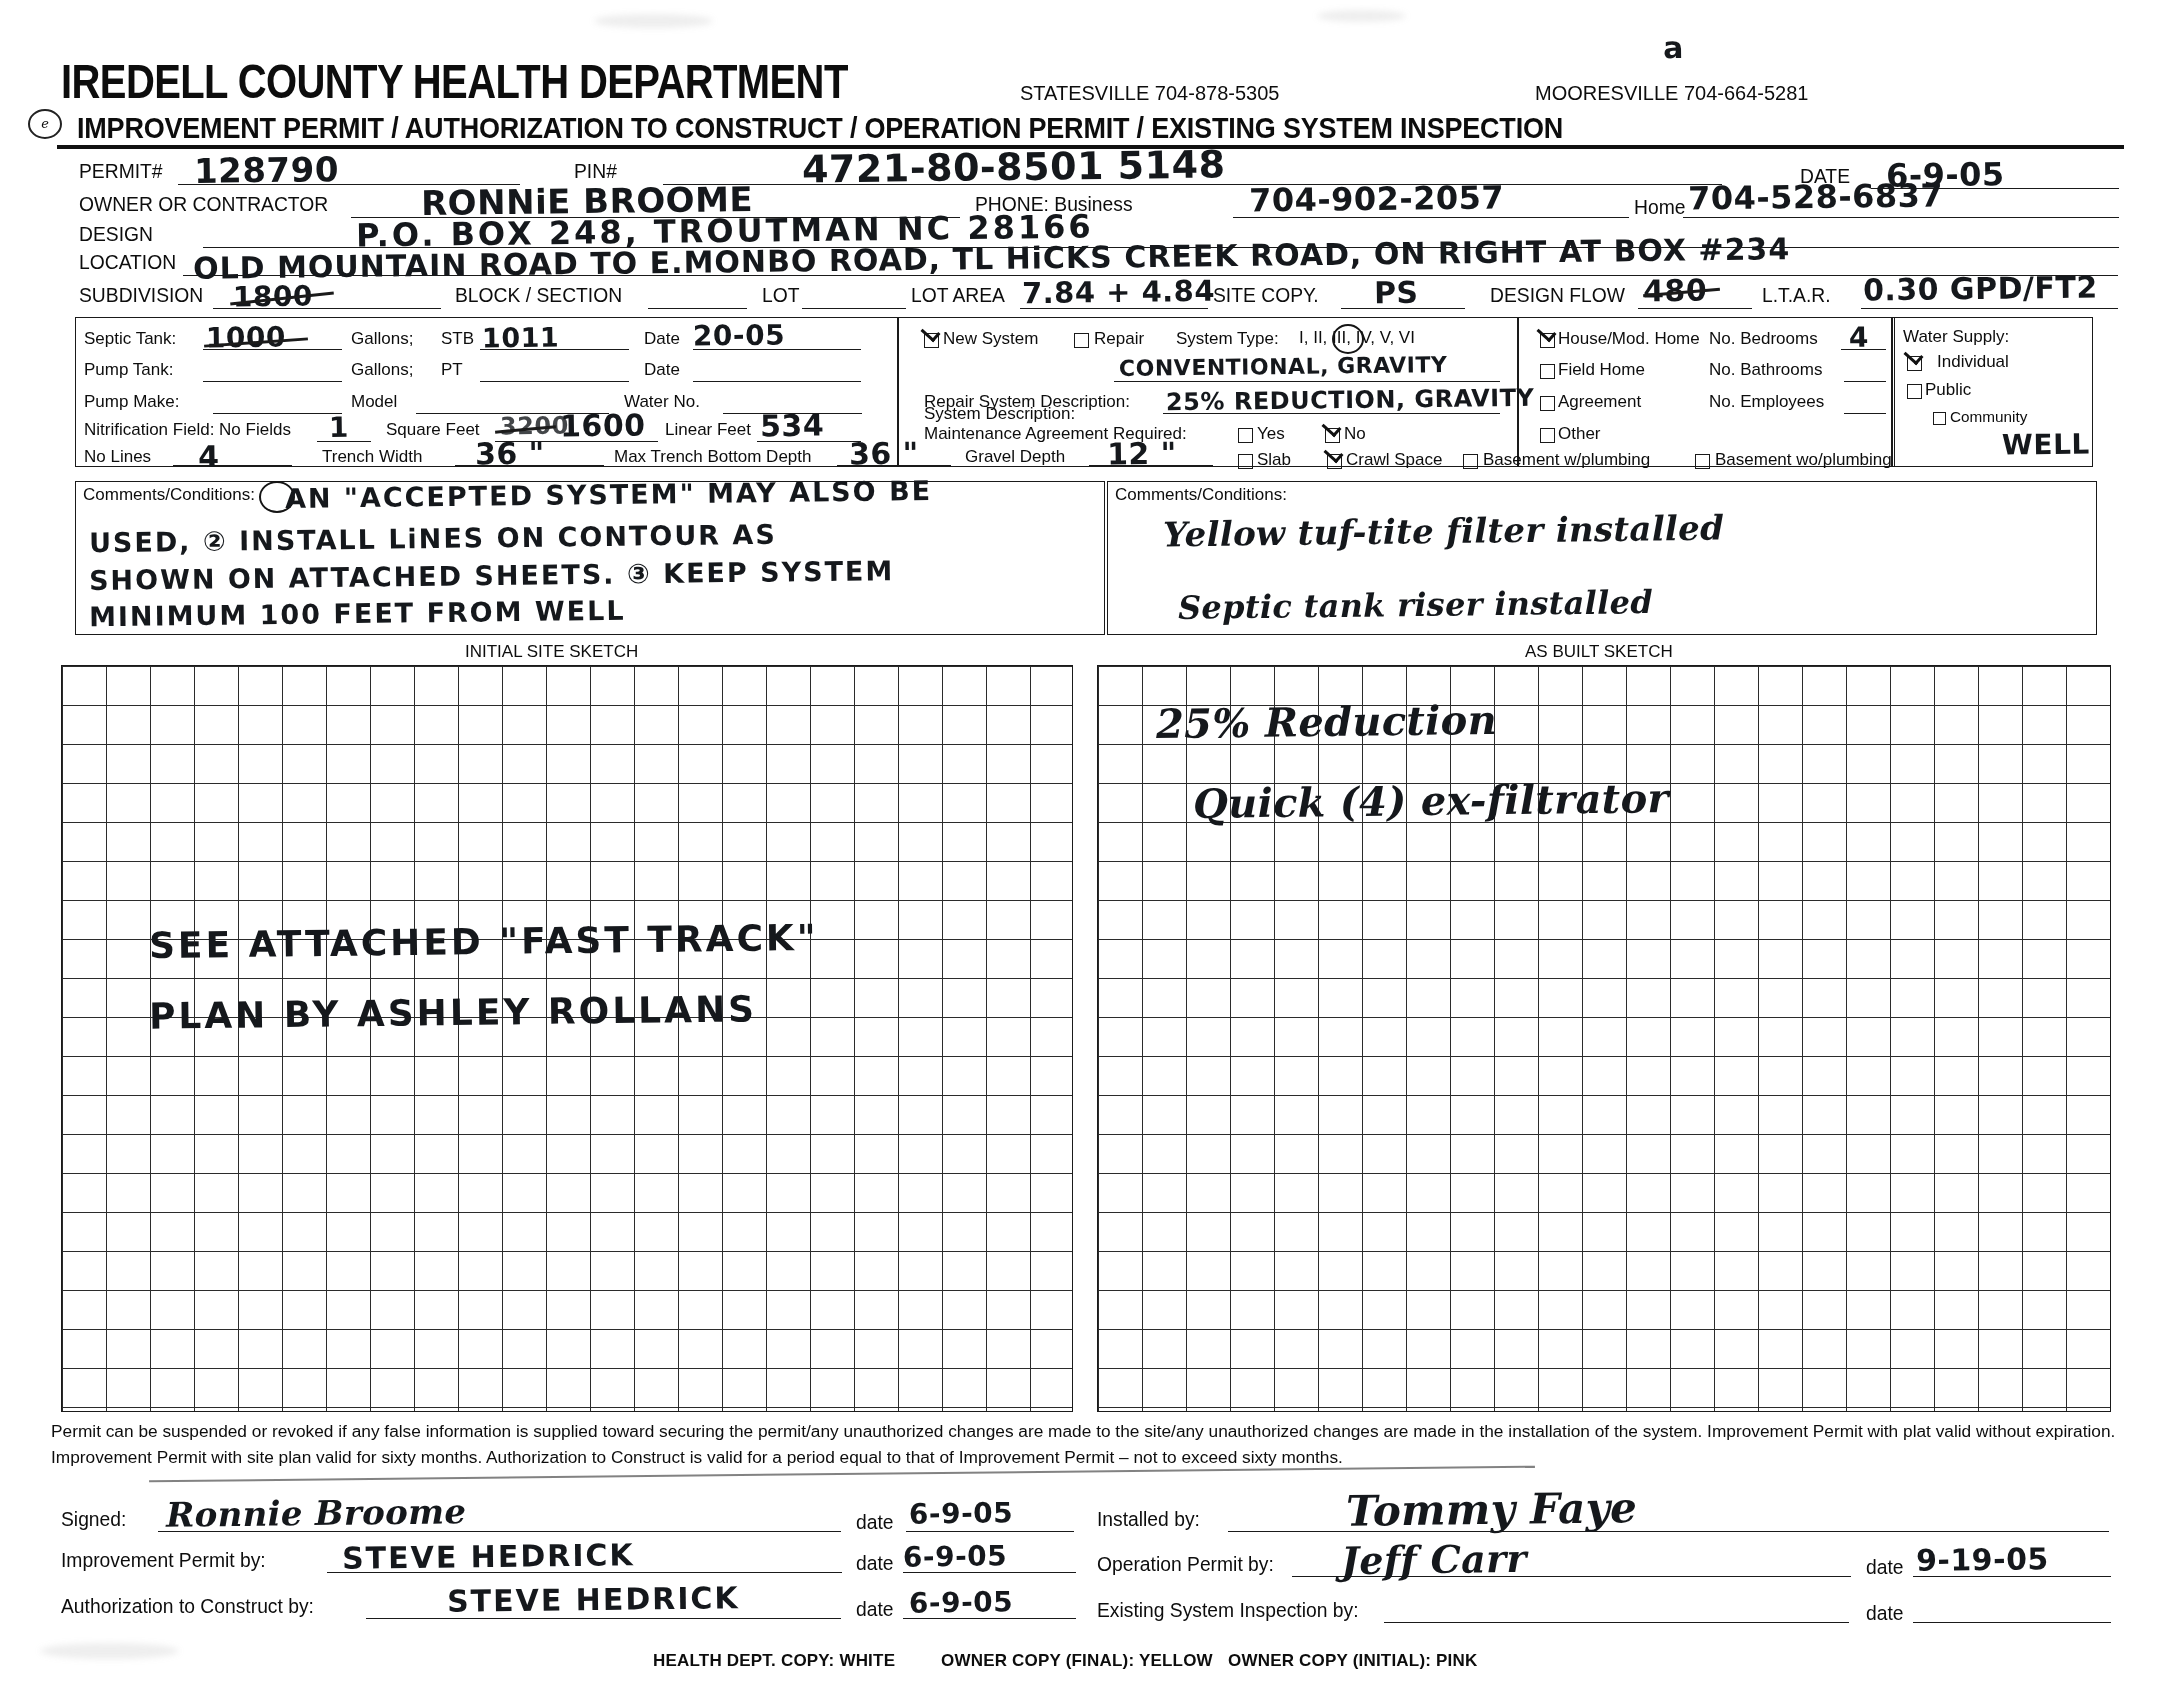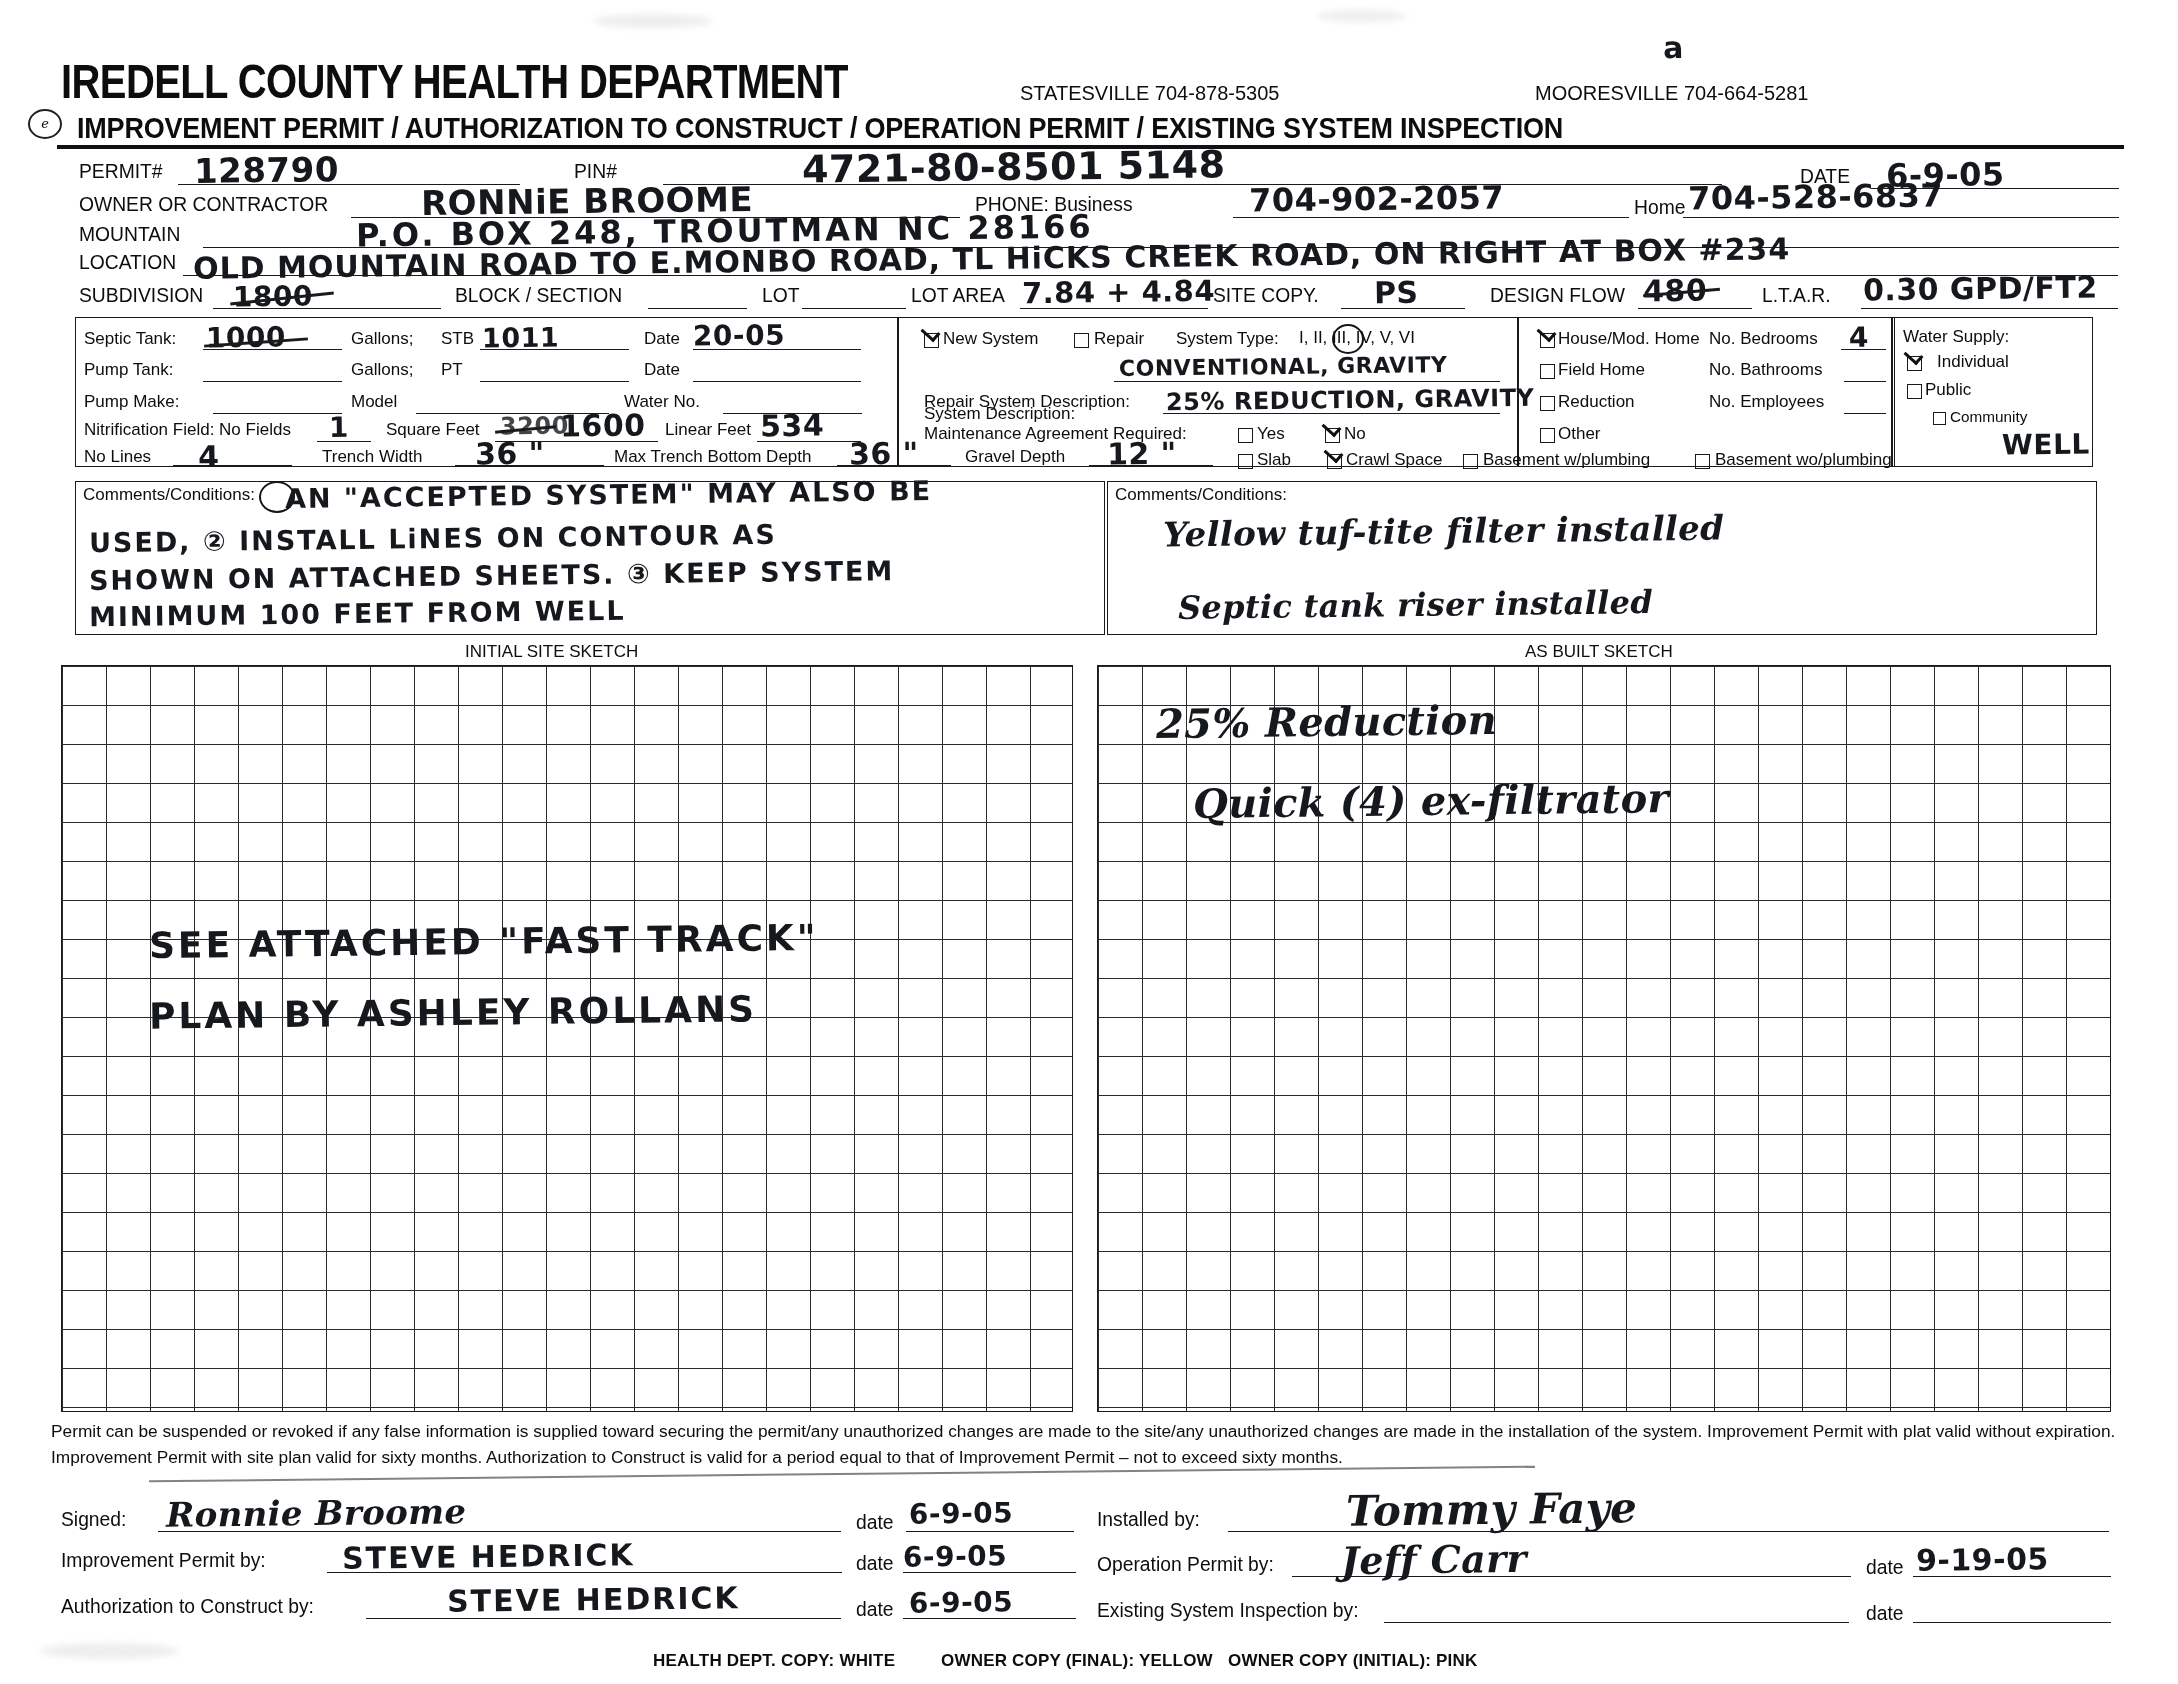--- a/index.html
+++ b/index.html
@@ -195,21 +195,21 @@
   <div class="hw" style="position:absolute;left:421px;top:181px;font-size:34px;">RONNiE BROOME</div>
 
   <div class="lbl" style="left:975px;top:194px;">PHONE: Business</div>
   <div class="dline" style="left:1233px;top:217px;width:396px;"></div>
   <div class="hw" style="position:absolute;left:1249px;top:180px;font-size:32px;">704-902-2057</div>
 
   <div class="lbl" style="left:1634px;top:197px;text-align:right;">Home</div>
   <div class="dline" style="left:1683px;top:217px;width:436px;"></div>
   <div class="hw" style="position:absolute;left:1688px;top:178px;font-size:32px;">704-528-6837</div>
 
-  <div class="lbl" style="left:79px;top:224px;">MOUNTAIN</div>
+  <div class="lbl" style="left:79px;top:224px;">DESIGN</div>
   <div class="dline" style="left:203px;top:247px;width:1916px;"></div>
   <div class="hw" style="position:absolute;left:356px;top:212px;font-size:32px;letter-spacing:3px;">P.O. BOX 248, TROUTMAN  NC 28166</div>
 
   <div class="lbl" style="left:79px;top:252px;">LOCATION</div>
   <div class="dline" style="left:183px;top:275px;width:1935px;"></div>
   <div class="hw" style="position:absolute;left:193px;top:241px;font-size:30px;letter-spacing:1px;">OLD MOUNTAIN ROAD TO E.MONBO ROAD, TL HiCKS CREEK ROAD, ON RIGHT AT BOX #234</div>
 
   <div class="lbl" style="left:79px;top:285px;">SUBDIVISION</div>
   <div class="dline" style="left:213px;top:308px;width:228px;"></div>
   <div class="hw" style="position:absolute;left:233px;top:280px;font-size:28px;">1800</div>
@@ -324,21 +324,21 @@
   <div class="cbx" style="left:1463px;top:454px;"></div>
   <div class="lbl sm" style="left:1483px;top:450px;">Basement w/plumbing</div>
   <div class="cbx" style="left:1695px;top:454px;"></div>
   <div class="lbl sm" style="left:1715px;top:450px;">Basement wo/plumbing</div>
 
   <div class="cbx checked" style="left:1540px;top:333px;"></div>
   <div class="lbl sm" style="left:1558px;top:329px;">House/Mod. Home</div>
   <div class="cbx" style="left:1540px;top:364px;"></div>
   <div class="lbl sm" style="left:1558px;top:360px;">Field Home</div>
   <div class="cbx" style="left:1540px;top:396px;"></div>
-  <div class="lbl sm" style="left:1558px;top:392px;">Reduction</div>
+  <div class="lbl sm" style="left:1558px;top:392px;">Agreement</div>
   <div class="cbx" style="left:1540px;top:428px;"></div>
   <div class="lbl sm" style="left:1558px;top:424px;">Other</div>
 
   <div class="lbl sm" style="left:1709px;top:329px;">No. Bedrooms</div>
   <div class="dline" style="left:1841px;top:349px;width:45px;"></div>
   <div class="hw" style="position:absolute;left:1849px;top:321px;font-size:28px;">4</div>
   <div class="lbl sm" style="left:1709px;top:360px;">No. Bathrooms</div>
   <div class="dline" style="left:1844px;top:381px;width:42px;"></div>
   <div class="lbl sm" style="left:1709px;top:392px;">No. Employees</div>
   <div class="dline" style="left:1844px;top:413px;width:42px;"></div>

